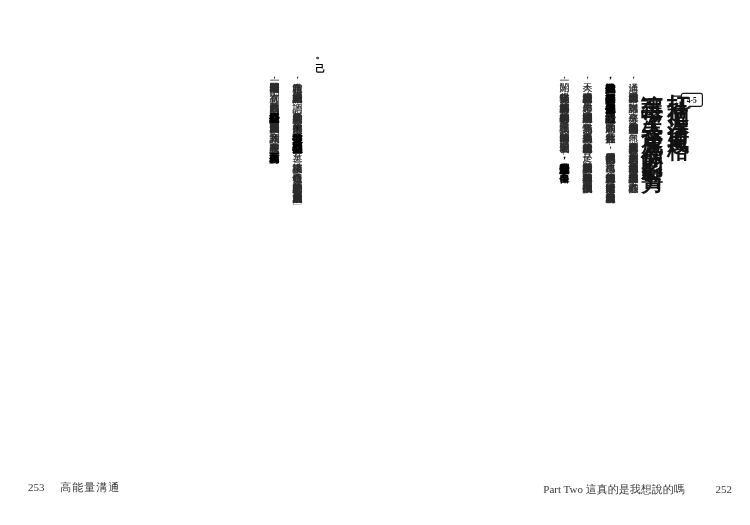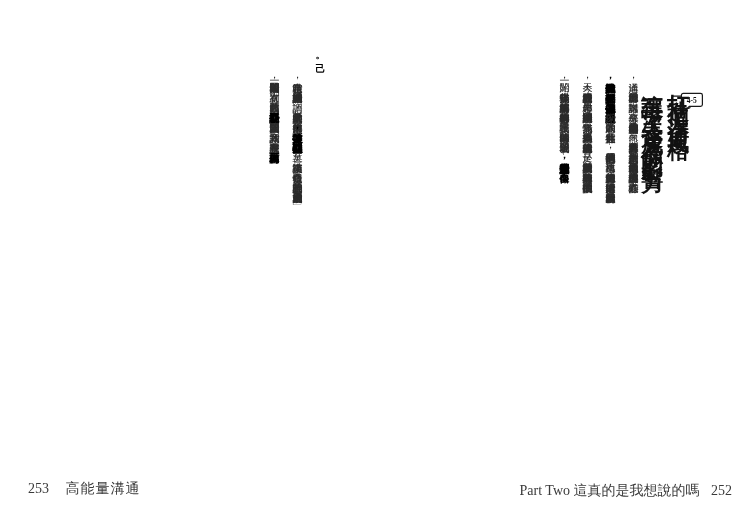--- a/index.html
+++ b/index.html
@@ -30,25 +30,25 @@
   }
   .tline{display:block;}
   
   .badge{position:absolute;top:45px;right:46px;width:34px;height:28px;margin-top:47px;}
   .badge svg{display:block;width:100%;height:100%;}
   .badge text{
     font-family:"Liberation Serif","DejaVu Serif",serif;
     font-weight:bold;fill:#111;
   }
   
-  .footer{position:absolute;font-size:14px;color:#3a3a3a;white-space:nowrap;}
+  .footer{position:absolute;font-size:11px;color:#3a3a3a;white-space:nowrap;}
   .footer-left{left:28px;top:480px;}
   .footer-left .gap{margin-left:13px;letter-spacing:1px;}
   .footer-right{right:18px;top:482px;}
-  .footer-right .pgnum{margin-left:8px;}
+  .footer-right .pgnum{margin-left:28px;}
 </style>
 </head>
 <body>
 
 <div class="spread">
 
   <div>
 
     <div class="badge">
       <svg viewBox="0 0 36 30">

